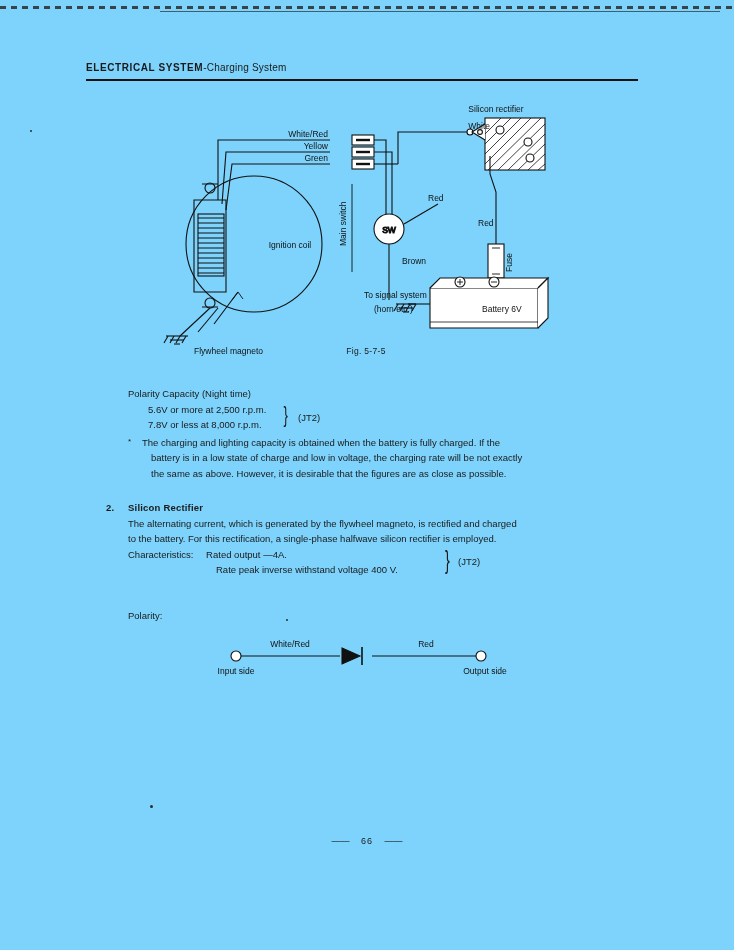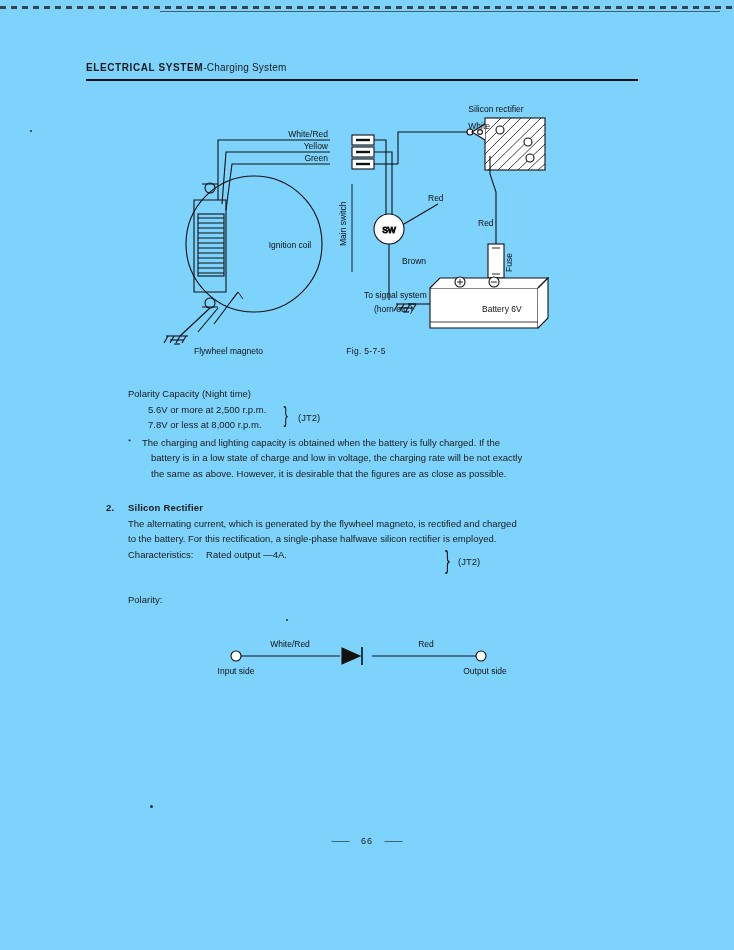--- a/index.html
+++ b/index.html
@@ -396,20 +396,23 @@
     <div class="sec-body">
       <div>The alternating current, which is generated by the flywheel magneto, is rectified and charged</div>
       <div>to the battery. For this rectification, a single-phase halfwave silicon rectifier is employed.</div>
     </div>
     <div class="char-row">
       <span class="char-lab">Characteristics:</span>
       <span class="char-vals" style="margin-left:10px;">Rated output —4A.</span>
       <span class="brace2">}</span>
       <span class="jt2b">(JT2)</span>
     </div>
+    <div class="char-row" style="padding-left:130px;">
+      <span>Rate peak inverse withstand voltage 400 V.</span>
+    </div>
     <div class="polarity">Polarity:</div>
   </div>
 
   <div class="pol-fig">
     <svg width="560" height="60" viewBox="0 0 560 60">
       <g fill="none" stroke="#111" stroke-width="1.1">
         <circle cx="150" cy="26" r="5" fill="#fff"></circle>
         <line x1="155" y1="26" x2="254" y2="26"></line>
         <line x1="286" y1="26" x2="390" y2="26"></line>
         <circle cx="395" cy="26" r="5" fill="#fff"></circle>

